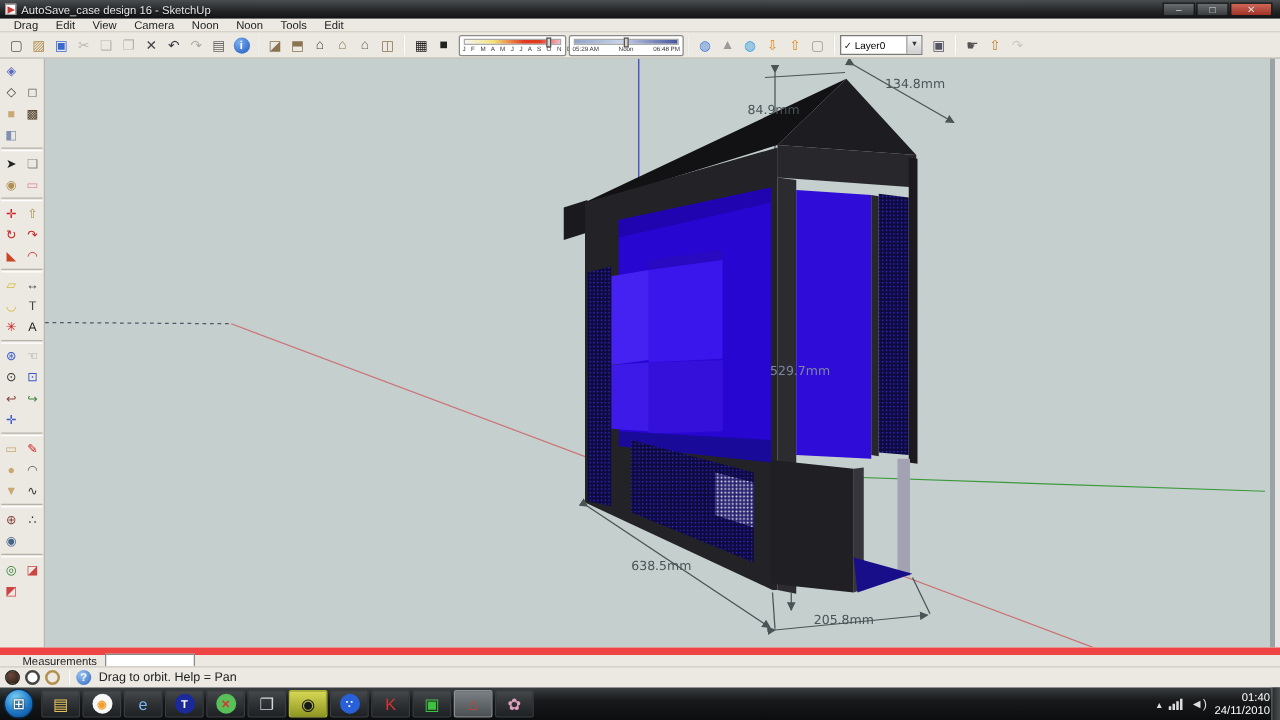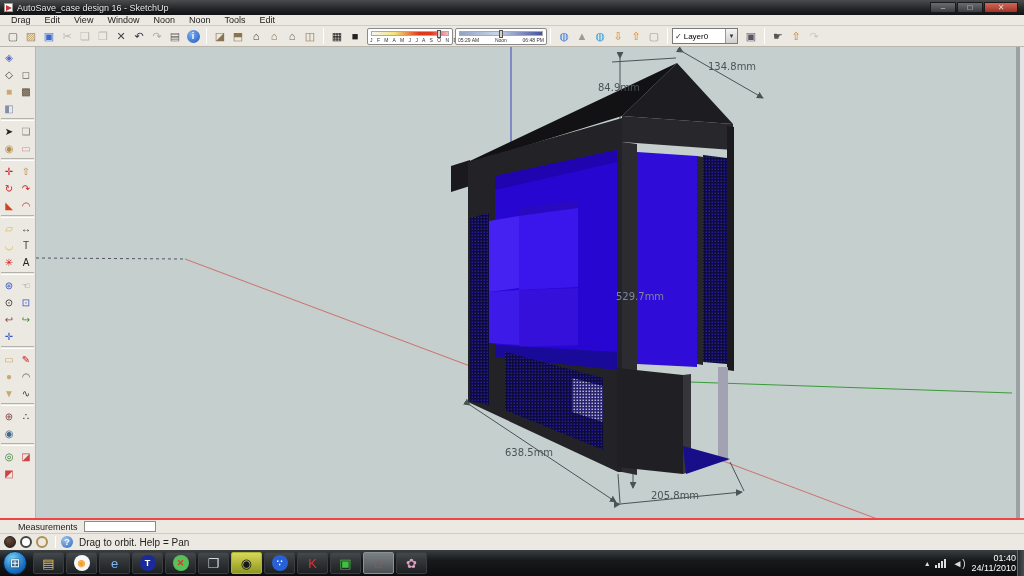--- a/index.html
+++ b/index.html
@@ -59,21 +59,21 @@
   .pal-div { grid-column:1 / span 2; height:3px; border-top:1px solid #b5b2aa; border-bottom:1px solid #fff; margin:1px 0; }
   .pal-spacer { width:16px; height:16px; }
 
   
   #viewport { position:absolute; left:36px; top:47px; width:984px; height:471px; background:#c5cfce; overflow:hidden;
     border-right:4px solid #9aa2a4; }
   #viewport svg { display:block; }
 
   
   #measurebar { position:absolute; left:0; top:518px; width:1024px; height:15px; background:#ece9e2;
-    border-top:2px solid #ef4444; display:flex; align-items:center; }
+    border-top:6px solid #ef4444; display:flex; align-items:center; }
   #measure-label { font-size:9px; color:#222; margin-left:18px; }
   #measure-input { width:72px; height:11px; margin-left:6px; border:1px solid #8a8a8a; background:#fff; font-size:9px; padding:0 2px; }
 
   
   #statusbar { position:absolute; left:0; top:533px; width:1024px; height:17px; background:#ece9e2;
     border-top:1px solid #cfccc4; display:flex; align-items:center; }
   .stat-ico { width:12px; height:12px; border-radius:50%; margin-left:4px; }
   #geo-ico { background:radial-gradient(circle at 35% 30%,#6a4a3a,#2a1a12); border:1px solid #222; }
   #credit-ico { background:#fff; border:2px solid #444; }
   #signin-ico { background:#ece9e2; border:2px solid #b09050; }
@@ -116,21 +116,21 @@
       <div class="win-btn">–</div>
       <div class="win-btn">□</div>
       <div class="win-btn close">✕</div>
     </div>
   </div>
 
   <div id="menubar">
       <div class="menu-item">Drag</div>
       <div class="menu-item">Edit</div>
       <div class="menu-item">View</div>
-      <div class="menu-item">Window</div>
+      <div class="menu-item">Camera</div>
       <div class="menu-item">Noon</div>
       <div class="menu-item">Noon</div>
       <div class="menu-item">Tools</div>
       <div class="menu-item">Edit</div>
     </div>
 
   <div id="toolbar">
     <div class="tb-group" id="tb-standard">
         <div class="tb-btn" title="new-file">
           <span style="color: rgb(85, 85, 85);">▢</span>

